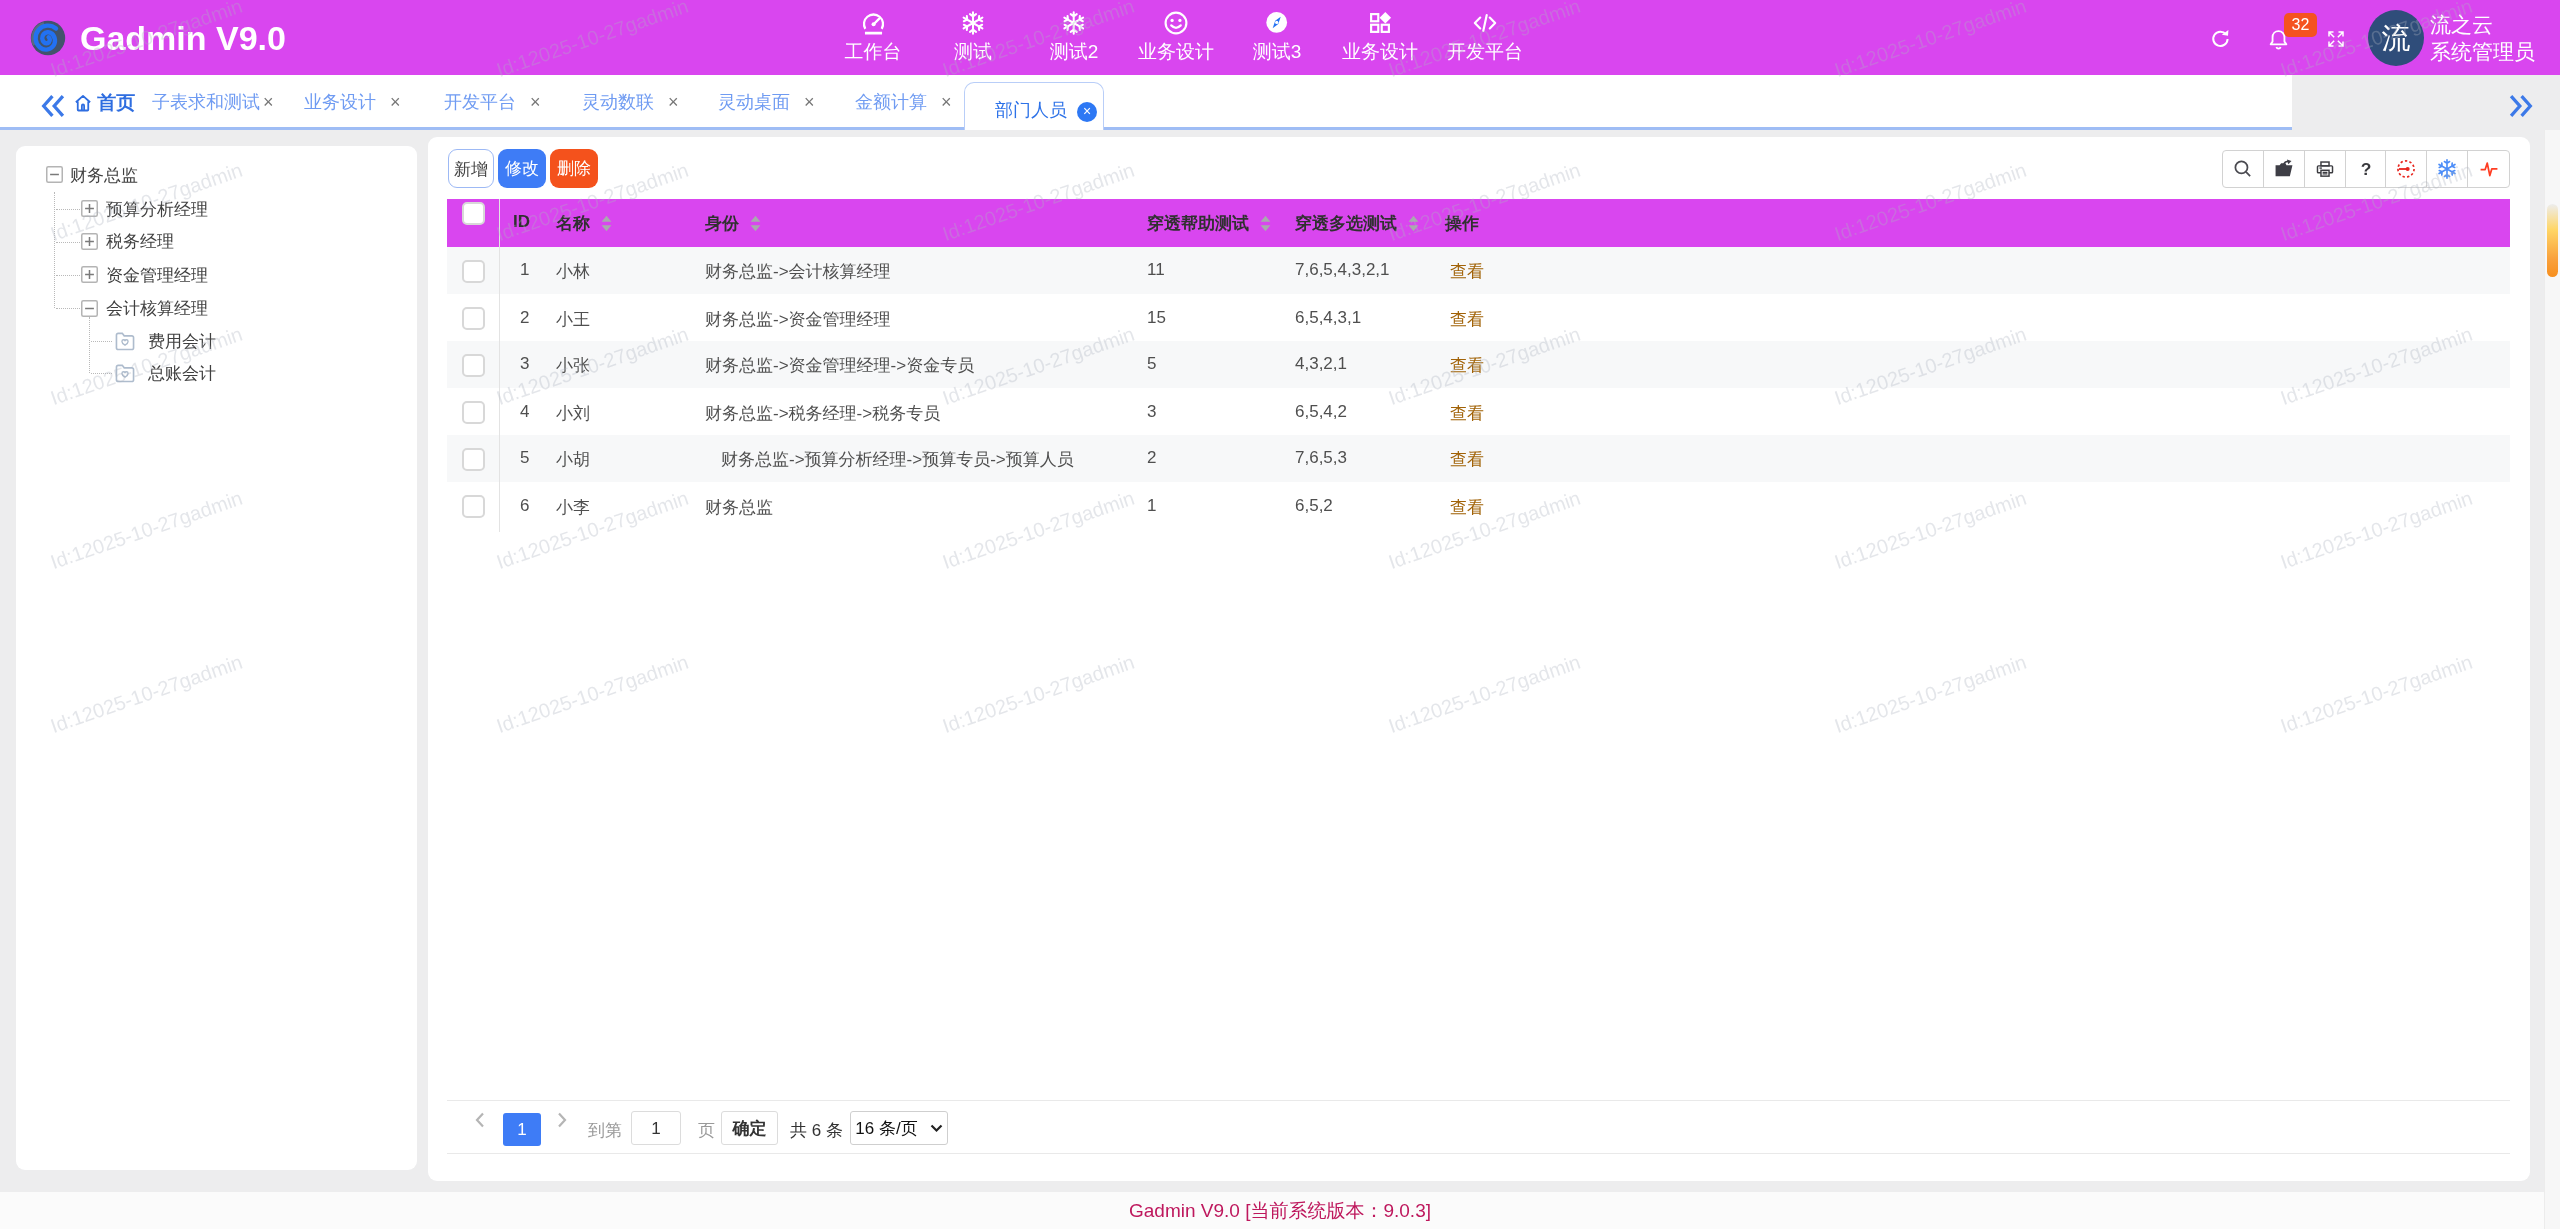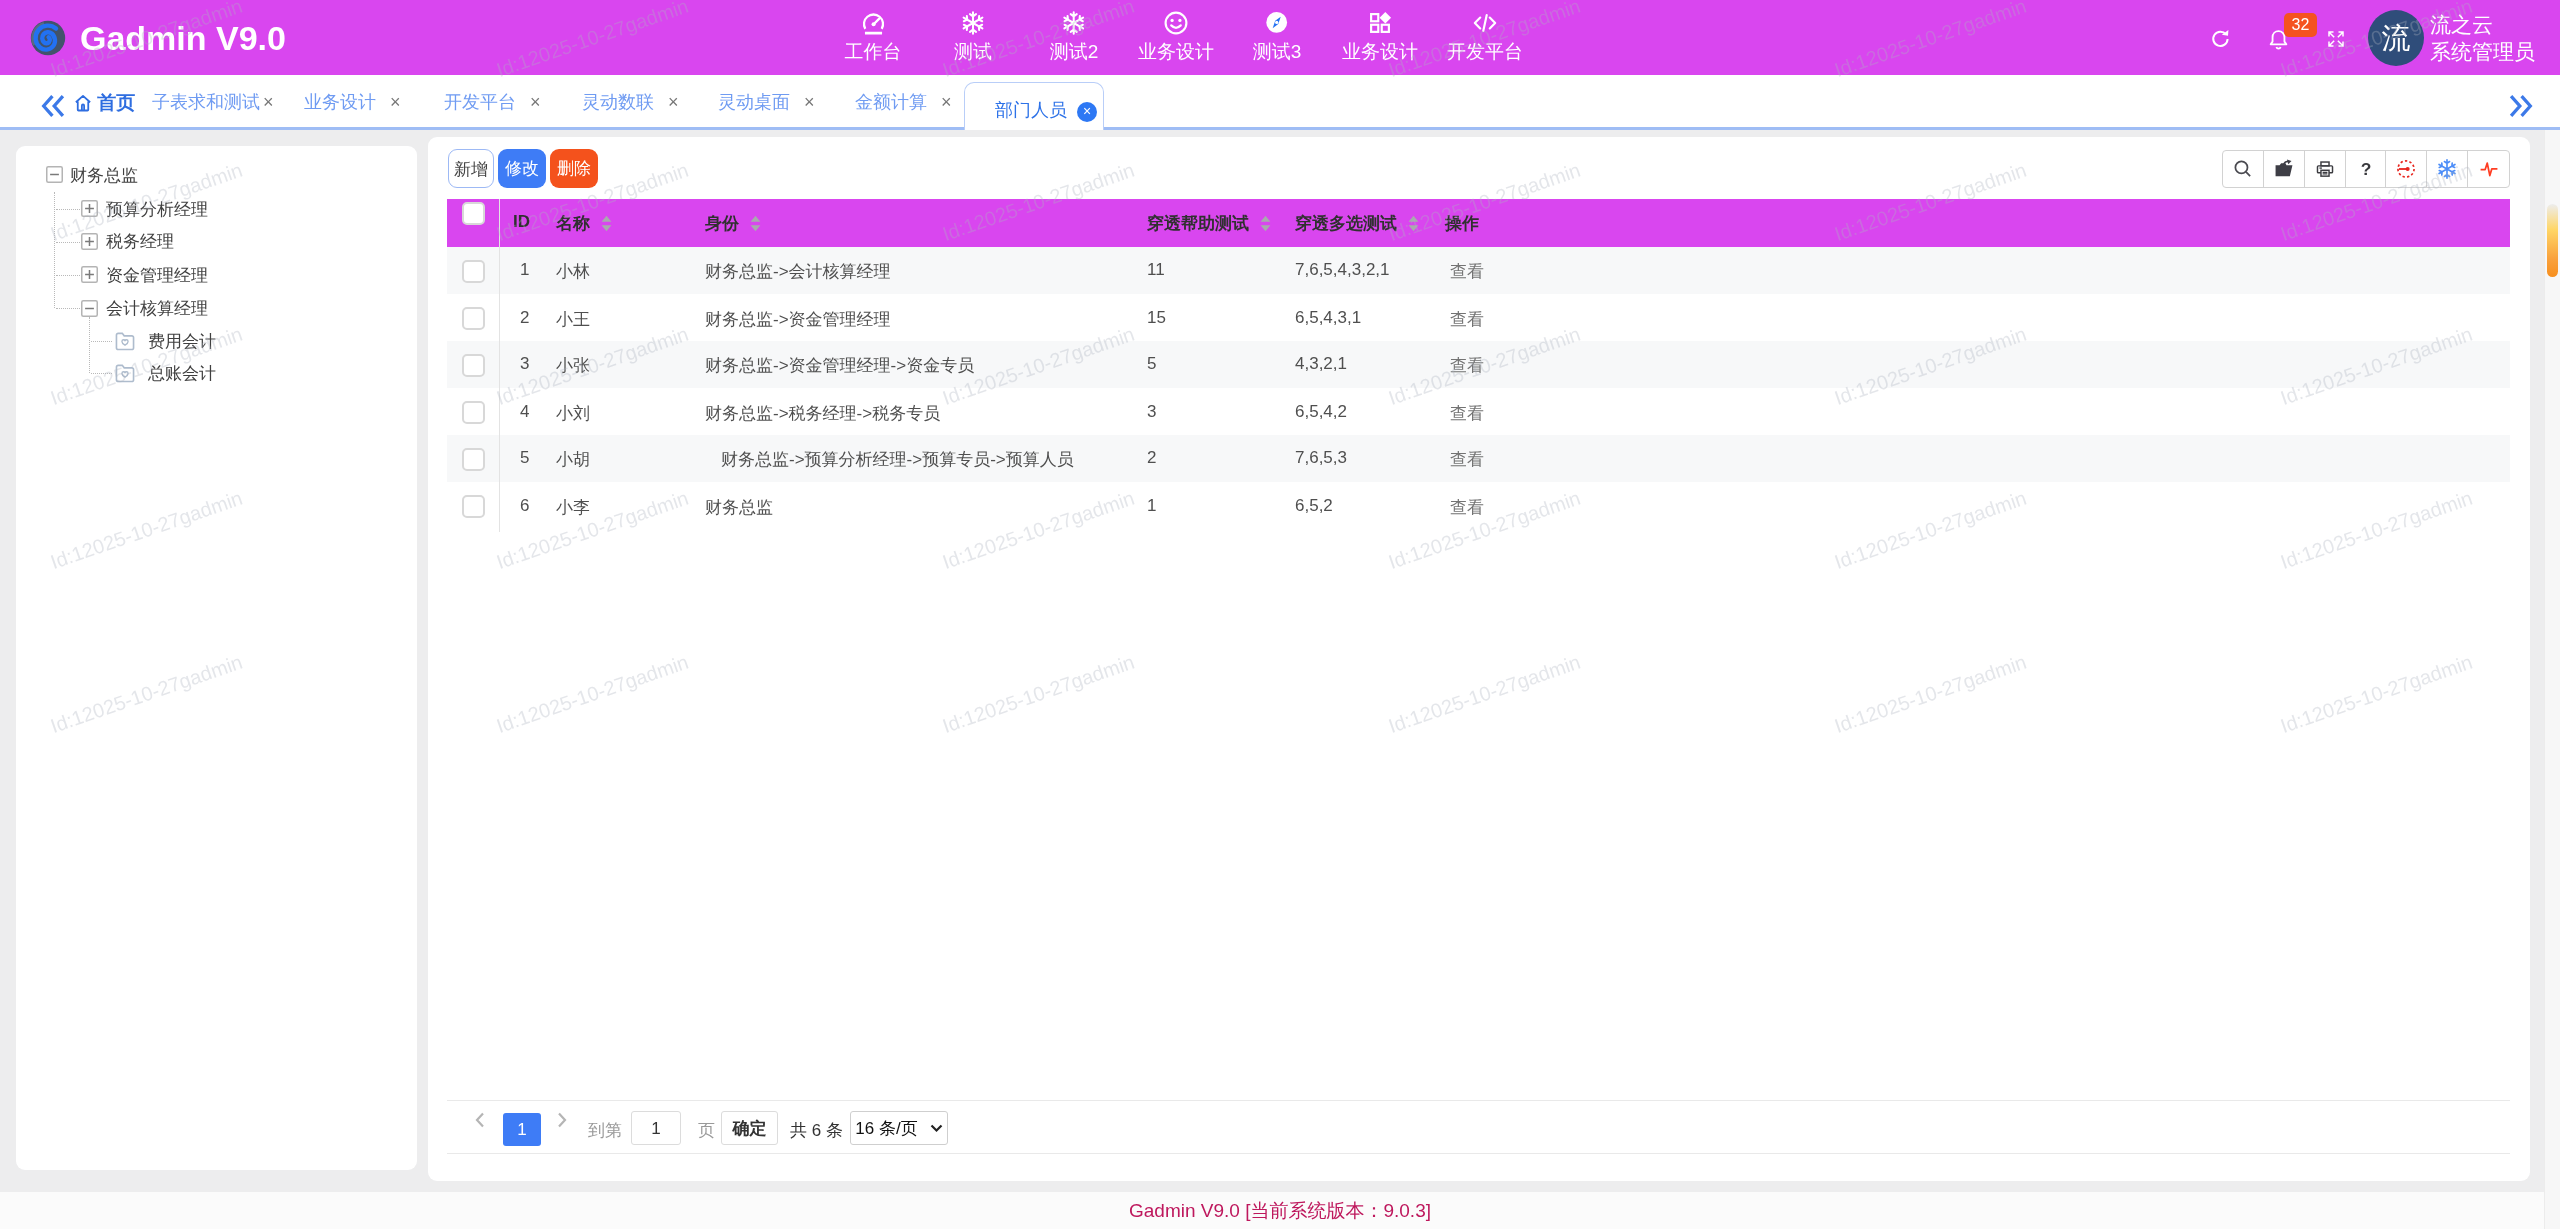--- a/index.html
+++ b/index.html
@@ -3,41 +3,41 @@
 *{margin:0;padding:0;box-sizing:border-box}
 html,body{width:2560px;height:1229px;font-family:"Liberation Sans",sans-serif;position:relative;overflow:hidden;background:#ededee}
 .topbar{position:absolute;left:0;top:0;width:2560px;height:75px;background:#d946ef}
 .logotxt{position:absolute;left:80px;top:19px;font-size:34px;font-weight:bold;color:#fff}
 .nav{position:absolute;top:10px;transform:translateX(-50%);color:#fff;text-align:center}
 .nav svg{display:block;margin:0 auto}
 .nav span{display:block;margin-top:3px;font-size:19px;white-space:nowrap}
 .badge{position:absolute;left:2284px;top:13px;min-width:33px;height:24px;background:#f5521f;border-radius:5px;color:#fff;font-size:16px;text-align:center;line-height:24px;padding:0 4px}
 .avatar{position:absolute;left:2368px;top:10px;width:56px;height:56px;border-radius:50%;background:#2f4d7a;color:#fff;font-size:29px;text-align:center;line-height:56px}
 .uname{position:absolute;left:2430px;top:11px;color:#fff;font-size:21px;line-height:27px}
-.tabbar{position:absolute;left:0;top:75px;width:2560px;height:55px;background:#fff;border-bottom:3px solid #9fbdf5}
+.tabbar{position:absolute;left:0;top:75px;width:2292px;height:55px;background:#fff;border-bottom:3px solid #9fbdf5}
 .tab{position:absolute;top:15px;display:flex;align-items:center}
 .tt{font-size:18px;color:#6f9bf2}
 .tx{font-size:18px;color:#777;margin-left:14px}
 .hometab{position:absolute;left:74px;top:15px;font-size:19px;font-weight:bold;color:#2e6de0}
 .atab{position:absolute;left:964px;top:82px;width:140px;height:48px;background:#fff;border:1.6px solid #b9cef8;border-bottom:none;border-radius:10px 10px 0 0;z-index:2}
 .atab .at{position:absolute;left:30px;top:15px;font-size:18px;color:#2d72e8}
 .atab .ax{position:absolute;left:112px;top:19px;width:20px;height:20px;border-radius:50%;background:#2d78f4;color:#fff;font-size:14px;text-align:center;line-height:19px}
 .lcard{position:absolute;left:16px;top:146px;width:401px;height:1024px;background:#fff;border-radius:9px}
 .tn{position:absolute;font-size:17px;color:#404040;white-space:nowrap}
 .mcard{position:absolute;left:428px;top:137px;width:2102px;height:1044px;background:#fff;border-radius:9px}
 .btn{position:absolute;top:12px;height:39px;border-radius:9px;font-size:17px;text-align:center;line-height:39px}
 .tgroup{position:absolute;left:1794px;top:13px;width:288px;height:38px;border:1px solid #d2d2d2;border-radius:4px;display:flex}
 .tcell{width:41px;height:100%;border-right:1px solid #d2d2d2;display:flex;align-items:center;justify-content:center}
 .tcell:last-child{border-right:none}
 .thead{position:absolute;left:19px;top:62px;width:2063px;height:48.5px;background:#d946ef;border-bottom:1px solid #e6e6e6}
 .hc{position:absolute;top:13px;font-size:17px;font-weight:bold;color:#303030;white-space:nowrap}
 .trow{position:absolute;left:19px;width:2063px}
 .stripe{background:#f7f8f9}
 .dc{position:absolute;top:13px;font-size:17px;color:#4f4f4f;white-space:nowrap}
-.green{color:#737373}
+.green{color:#a16207}
 .cb{position:absolute;width:23px;height:23px;background:#fff;border:2px solid #d8d8d8;border-radius:5px;z-index:3}
 .cbline{position:absolute;left:71px;top:62px;width:0;height:333px;border-right:1px solid #e3e3e3}
 .pgbar{position:absolute;left:19px;top:963px;width:2063px;height:54px;border-top:1px solid #e9e9e9;border-bottom:1px solid #e9e9e9}
 .pgcur{position:absolute;left:56px;top:12px;width:38px;height:33px;background:#3e7cf6;border-radius:3px;color:#fff;font-size:17px;text-align:center;line-height:33px}
 .pggray{position:absolute;top:18px;font-size:17px;color:#999}
 .pgdark{position:absolute;top:18px;font-size:17px;color:#333}
 .pginput{position:absolute;left:184px;top:10px;width:50px;height:34px;border:1px solid #dcdcdc;border-radius:3px;font-size:17px;color:#333;text-align:center;line-height:33px}
 .pgbtn{position:absolute;left:274px;top:10px;width:57px;height:34px;border:1px solid #dcdcdc;border-radius:3px;font-size:17px;font-weight:bold;color:#333;text-align:center;line-height:33px}
 .pgsel{position:absolute;left:403px;top:10px;width:98px;height:34px;border:1px solid #cfcfcf;border-radius:3px;font-size:17px;color:#111;display:flex;align-items:center;justify-content:center}
 .footer{position:absolute;left:0;top:1192px;width:2560px;height:37px;background:#fbfbfb;text-align:center;font-size:19px;color:#be185d;line-height:37px}

